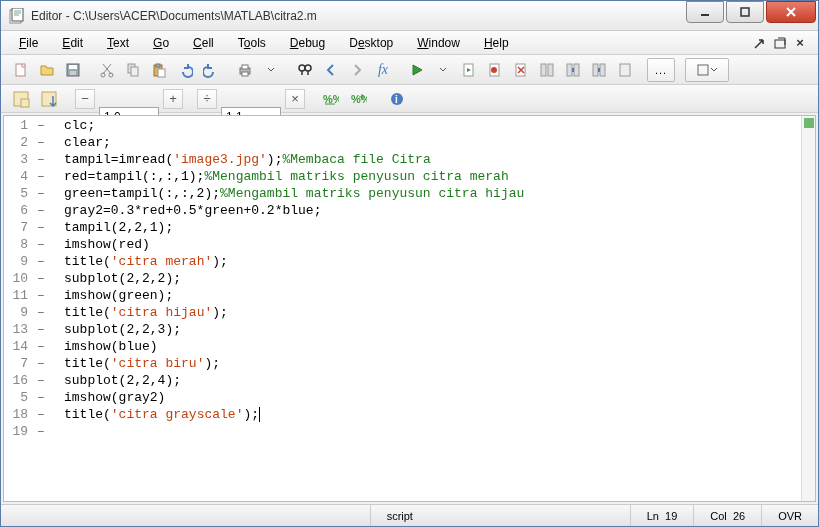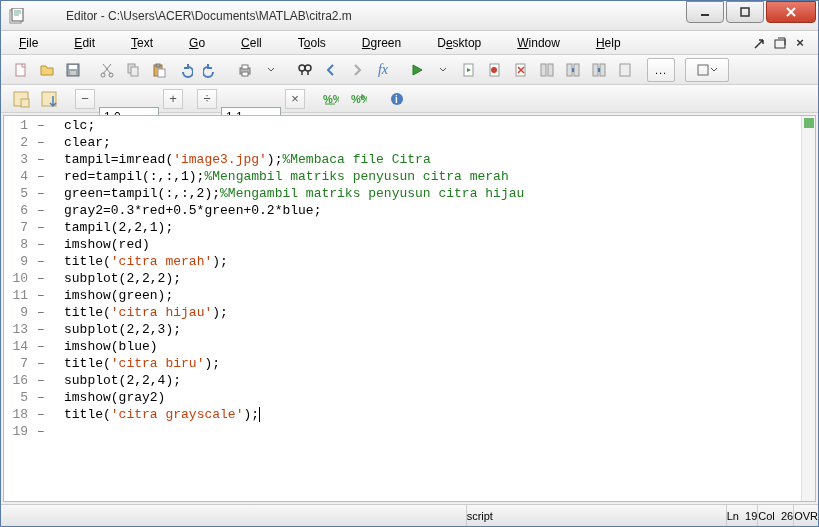--- a/index.html
+++ b/index.html
@@ -1,25 +1,25 @@
 <!DOCTYPE html>
 <html><head>
 <meta charset="utf-8">
 <style>
 * { box-sizing: border-box; margin: 0; padding: 0; }
 body { font-family: Tahoma, sans-serif; font-size: 11px; background: #fff; }
 .window { width: 819px; height: 527px; border: 1px solid #5a7ba8; background: #f0f0f0; display: flex; flex-direction: column; }
-.titlebar { height: 30px; background: linear-gradient(#fdfdfd, #e8e8e8); display: flex; align-items: center; padding: 0 0 0 8px; border-bottom: 1px solid #ccc; gap: 35px; }
+.titlebar { height: 30px; background: linear-gradient(#fdfdfd, #e8e8e8); display: flex; align-items: center; padding: 0 0 0 8px; border-bottom: 1px solid #ccc; }
 .titlebar-icon { width: 16px; height: 16px; margin-right: 6px; }
 .titlebar-text { flex: 1; font-size: 12px; color: #333; }
 .winbtns { display: flex; height: 100%; }
 .winbtn { width: 38px; height: 22px; border: 1px solid #888; background: linear-gradient(#f8f8f8,#ddd); display: flex; align-items: center; justify-content: center; margin-top: 0; border-radius: 0 0 4px 4px; margin-right: 2px; }
 .winbtn.close { background: linear-gradient(#e97c6c,#c8402a); border-color: #a03020; width: 50px; }
 .winbtn svg { width: 12px; height: 12px; }
-.menubar { height: 24px; background: linear-gradient(#fcfcfc,#ececec); display: flex; align-items: center; padding: 0 10px; border-bottom: 1px solid #d0d0d0; gap: 20px; }
+.menubar { height: 24px; background: linear-gradient(#fcfcfc,#ececec); display: flex; align-items: center; padding: 0 10px; border-bottom: 1px solid #d0d0d0; gap: 8px; }
 .menubar .menuitem { padding: 2px 8px; font-size: 12px; cursor: default; }
 .menubar .menuitem u { text-decoration: underline; }
 .menubar-right { margin-left: auto; display: flex; gap: 4px; }
 .mricon { width: 16px; height: 16px; display: flex; align-items: center; justify-content: center; color: #333; font-weight: bold; font-size: 13px; }
 .toolbar { height: 30px; background: linear-gradient(#fafafa,#e8e8e8); display: flex; align-items: center; padding: 0 8px; border-bottom: 1px solid #d0d0d0; gap: 2px; }
 .tbtn { width: 24px; height: 24px; display: flex; align-items: center; justify-content: center; border-radius: 2px; }
 .tsep { width: 6px; }
 .toolbar2 { height: 28px; background: linear-gradient(#fafafa,#e8e8e8); display: flex; align-items: center; padding: 0 8px; border-bottom: 1px solid #d0d0d0; gap: 4px; }
 .numfield { width: 60px; height: 20px; border: 1px solid #9aa; background: #fff; font-size: 12px; padding: 0 4px; margin-top: 37px; }
 .opbtn { width: 20px; height: 20px; border: 1px solid #ccc; background: linear-gradient(#fff,#eee); display: flex; align-items: center; justify-content: center; font-size: 13px; color: #555; }
@@ -29,21 +29,21 @@
 .linenum { height: 17px; text-align: right; padding-right: 6px; color: #888; font-family: 'Courier New', monospace; font-size: 13px; }
 .breakmark { height: 17px; text-align: center; color: #666; font-family: 'Courier New', monospace; font-size: 13px; }
 .codecol { flex: 1; padding-top: 2px; padding-left: 16px; font-family: 'Courier New', monospace; font-size: 13px; }
 .codeline { height: 17px; white-space: pre; }
 .str { color: #c2410c; }
 .cmt { color: #1e7c1e; }
 .cursor { border-left: 1px solid #000; }
 .rightstrip { width: 14px; background: #f4f4f4; border-left: 1px solid #ddd; }
 .sqmark { width: 10px; height: 10px; background: #6fb96f; margin: 2px auto; }
 .statusbar { height: 22px; background: linear-gradient(#f8f8f8,#e4e4e4); border-top: 1px solid #ccc; display: flex; align-items: center; font-size: 11px; }
-.statusbar .cell { border-left: 1px solid #ccc; padding: 0 0; height: 100%; display: flex; align-items: center; }
+.statusbar .cell { border-left: 1px solid #ccc; padding: 0 16px; height: 100%; display: flex; align-items: center; }
 </style>
 </head>
 <body>
 
 <div class="window">
   <div class="titlebar">
     <span class="titlebar-icon">
       <svg viewBox="0 0 16 16">
           <rect x="1" y="2" width="11" height="13" fill="#fff" stroke="#888"></rect>
           <rect x="3" y="0" width="11" height="13" fill="#fff" stroke="#555"></rect>
@@ -70,21 +70,21 @@
     </div>
   </div>
 
   <div class="menubar">
     <span class="menuitem"><u>F</u><span>ile</span></span>
     <span class="menuitem"><u>E</u><span>dit</span></span>
     <span class="menuitem"><u>T</u><span>ext</span></span>
     <span class="menuitem"><u>G</u><span>o</span></span>
     <span class="menuitem"><u>C</u><span>ell</span></span>
     <span class="menuitem">T<u>o</u><span>ols</span></span>
-    <span class="menuitem"><u>D</u><span>green</span></span>
+    <span class="menuitem"><u>D</u><span>ebug</span></span>
     <span class="menuitem">D<u>e</u><span>sktop</span></span>
     <span class="menuitem"><u>W</u><span>indow</span></span>
     <span class="menuitem"><u>H</u><span>elp</span></span>
     <div class="menubar-right">
       <span class="mricon">
           <svg width="14" height="14" viewBox="0 0 14 14">
             <path d="M2 12 L10 4 M10 4 v4 M10 4 h-4" stroke="#333" fill="none" stroke-width="1.5"></path>
           </svg>
         </span>
       <span class="mricon">

